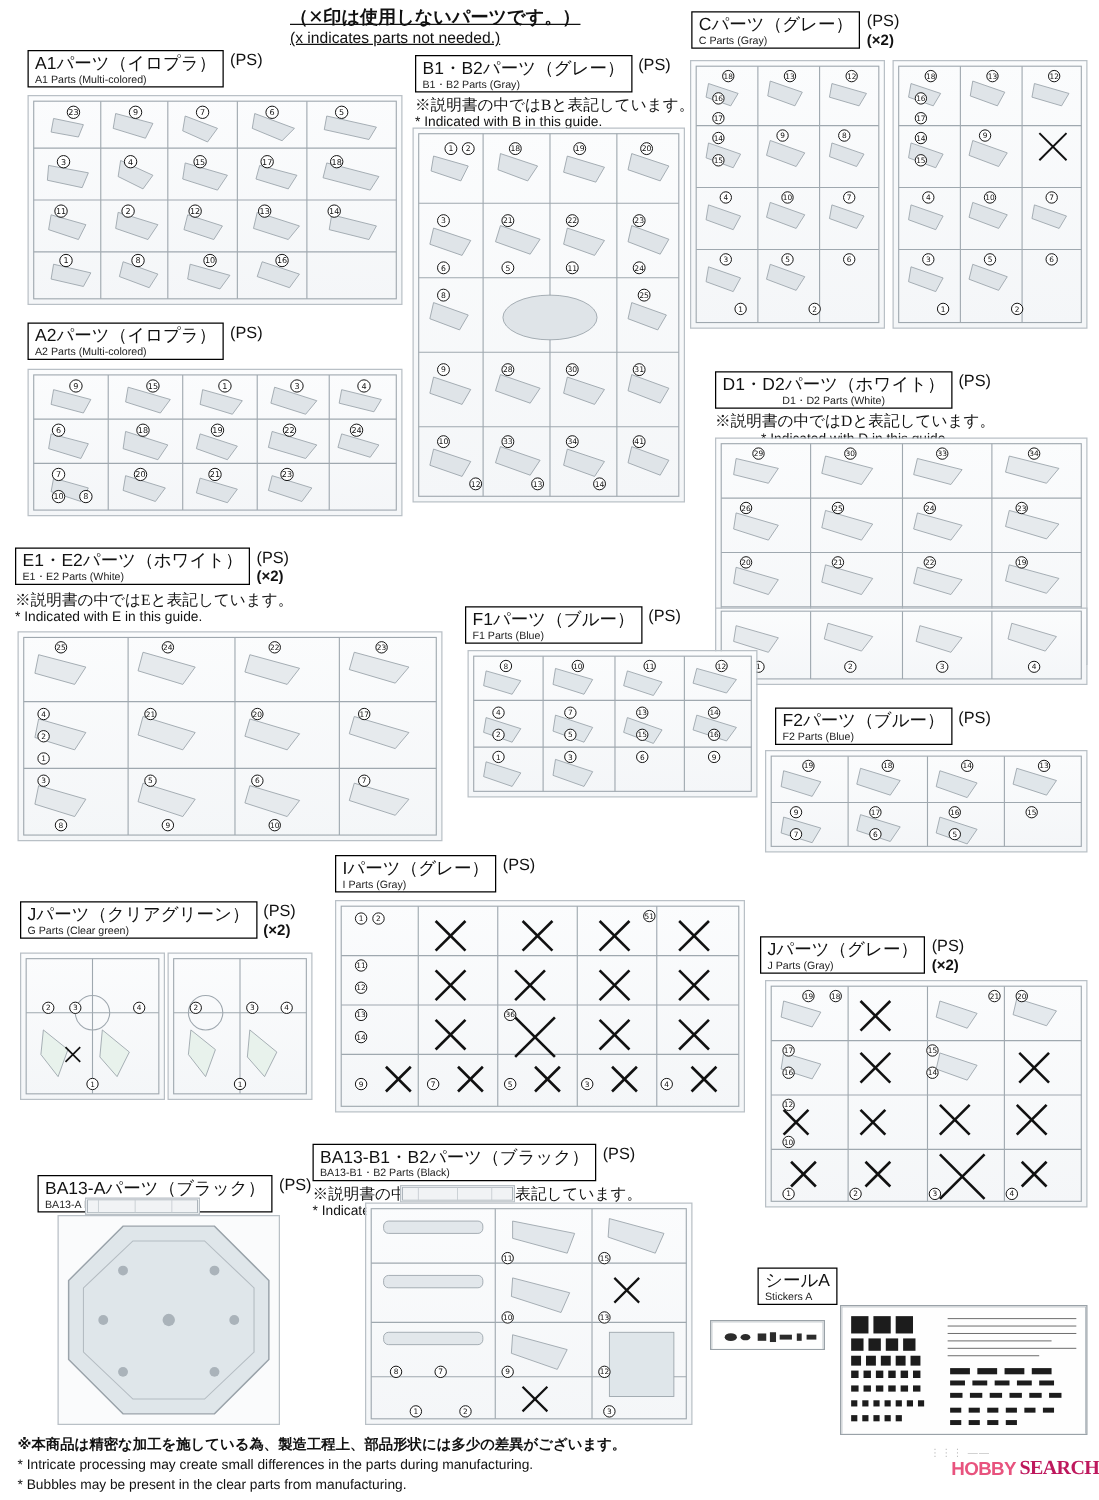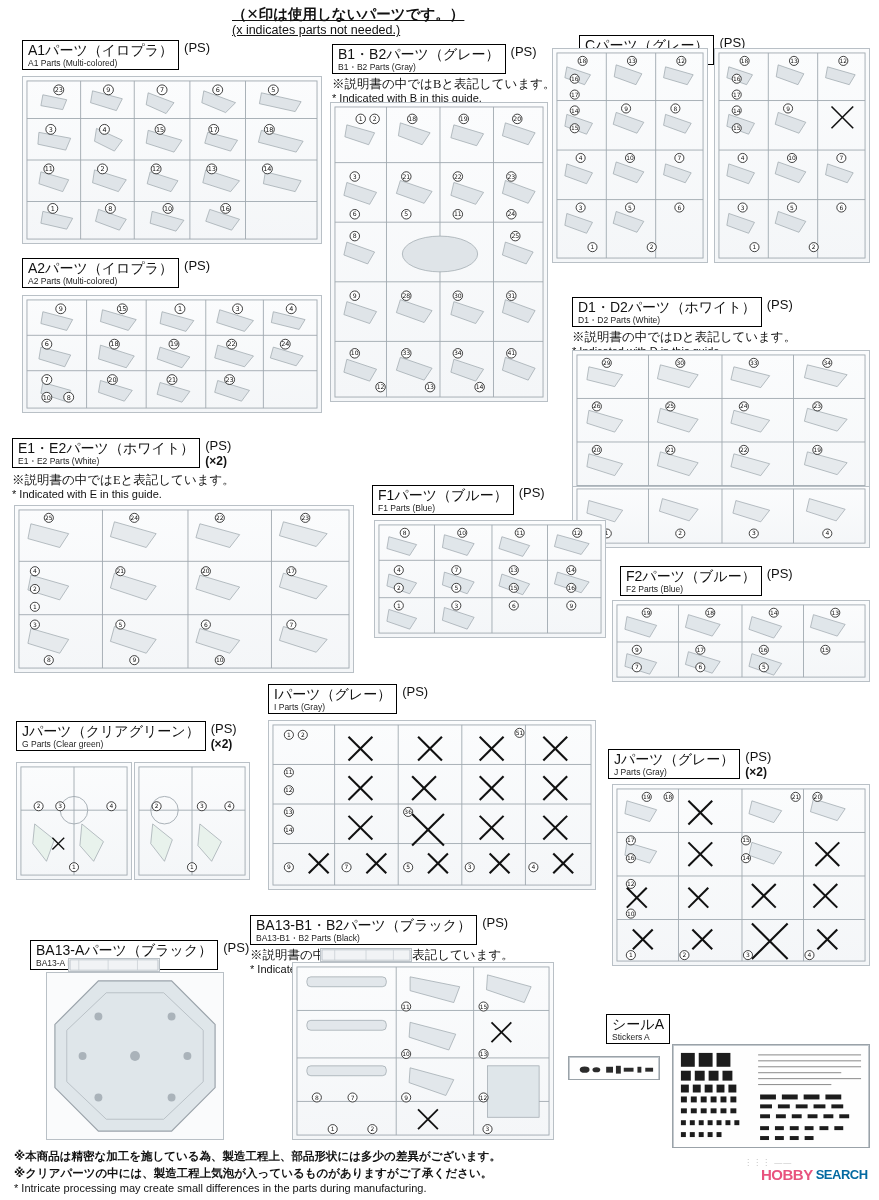--- a/index.html
+++ b/index.html
@@ -59,21 +59,21 @@
   
   .sheet{position:absolute;border:1px solid #9aa2a8;background:#fdfdfd;box-sizing:border-box;overflow:hidden;}
 
   
   .footer{position:absolute;left:14px;top:1148px;width:600px;}
   .footer .fjp{font-size:11.5px;font-weight:bold;line-height:1.45;white-space:nowrap;}
   .footer .fen{font-size:11px;line-height:1.45;white-space:nowrap;}
 
   .watermark{position:absolute;left:761px;top:1166px;display:flex;align-items:center;gap:3px;}
   .watermark .wm-h{font-size:15px;font-weight:bold;color:#e8537e;letter-spacing:-0.5px;}
-  .watermark .wm-s{font-size:13px;font-weight:bold;color:#0369a1;letter-spacing:-0.5px;}
+  .watermark .wm-s{font-size:16px;font-weight:bold;color:#be185d;letter-spacing:-0.5px;font-family:Liberation Serif, serif;}
   .wm-top{position:absolute;left:744px;top:1158px;font-size:8px;color:#bfbfbf;letter-spacing:1px;}
 </style>
 </head>
 <body>
 
 <div class="page">
 
   <div class="note-x">
     <div class="jp">（✕印は使用しないパーツです。）</div>
     <div class="en">(x indicates parts not needed.)</div>
@@ -112,34 +112,34 @@
       <div class="side">
           <div class="ps">(PS)</div>
         </div>
     </div>
     <div class="memo">
       <div class="mjp">※説明書の中ではBと表記しています。</div>
       <div class="men">* Indicated with B in this guide.</div>
     </div>
   </div>
 
-  <div class="lbl" style="left:579px;top:9px;margin-top:26px;">
+  <div class="lbl" style="left:553px;top:9px;">
     <div class="boxrow">
       <div class="namebox">
         <div class="jp">Cパーツ（グレー）</div>
         <div class="en">C Parts (Gray)</div>
       </div>
       <div class="side">
         <div class="ps">(PS)</div>
         <div class="qty">(×2)</div>
       </div>
     </div>
   </div>
 
-  <div class="lbl" style="left:572px;top:297px;">
+  <div class="lbl" style="left:572px;top:297px;text-align:center;">
     <div class="boxrow">
       <div class="namebox">
         <div class="jp">D1・D2パーツ（ホワイト）</div>
         <div class="en">D1・D2 Parts (White)</div>
       </div>
       <div class="side">
           <div class="ps">(PS)</div>
         </div>
     </div>
     <div class="memo">
@@ -1273,21 +1273,20 @@
         <rect x="88" y="92" width="9" height="4"></rect>
           <rect x="103" y="92" width="9" height="4"></rect>
         <rect x="118" y="92" width="9" height="4"></rect>
           <rect x="133" y="92" width="9" height="4"></rect>
       </g>
     </svg>
   </div>
 
   <div class="footer">
     <div class="fjp">※本商品は精密な加工を施している為、製造工程上、部品形状には多少の差異がございます。</div>
-    <div class="fjp">※クリアパーツの中には、製造工程上気泡が入っているものがありますがご了承ください。</div>
     <div class="fen">* Intricate processing may create small differences in the parts during manufacturing.</div>
     <div class="fen">* Bubbles may be present in the clear parts from manufacturing.</div>
   </div>
 
   <div class="wm-top">⋮⋮⋮ ——</div>
   <div class="watermark">
     <span class="wm-h">HOBBY</span>
     <span class="wm-s">SEARCH</span>
   </div>
 

